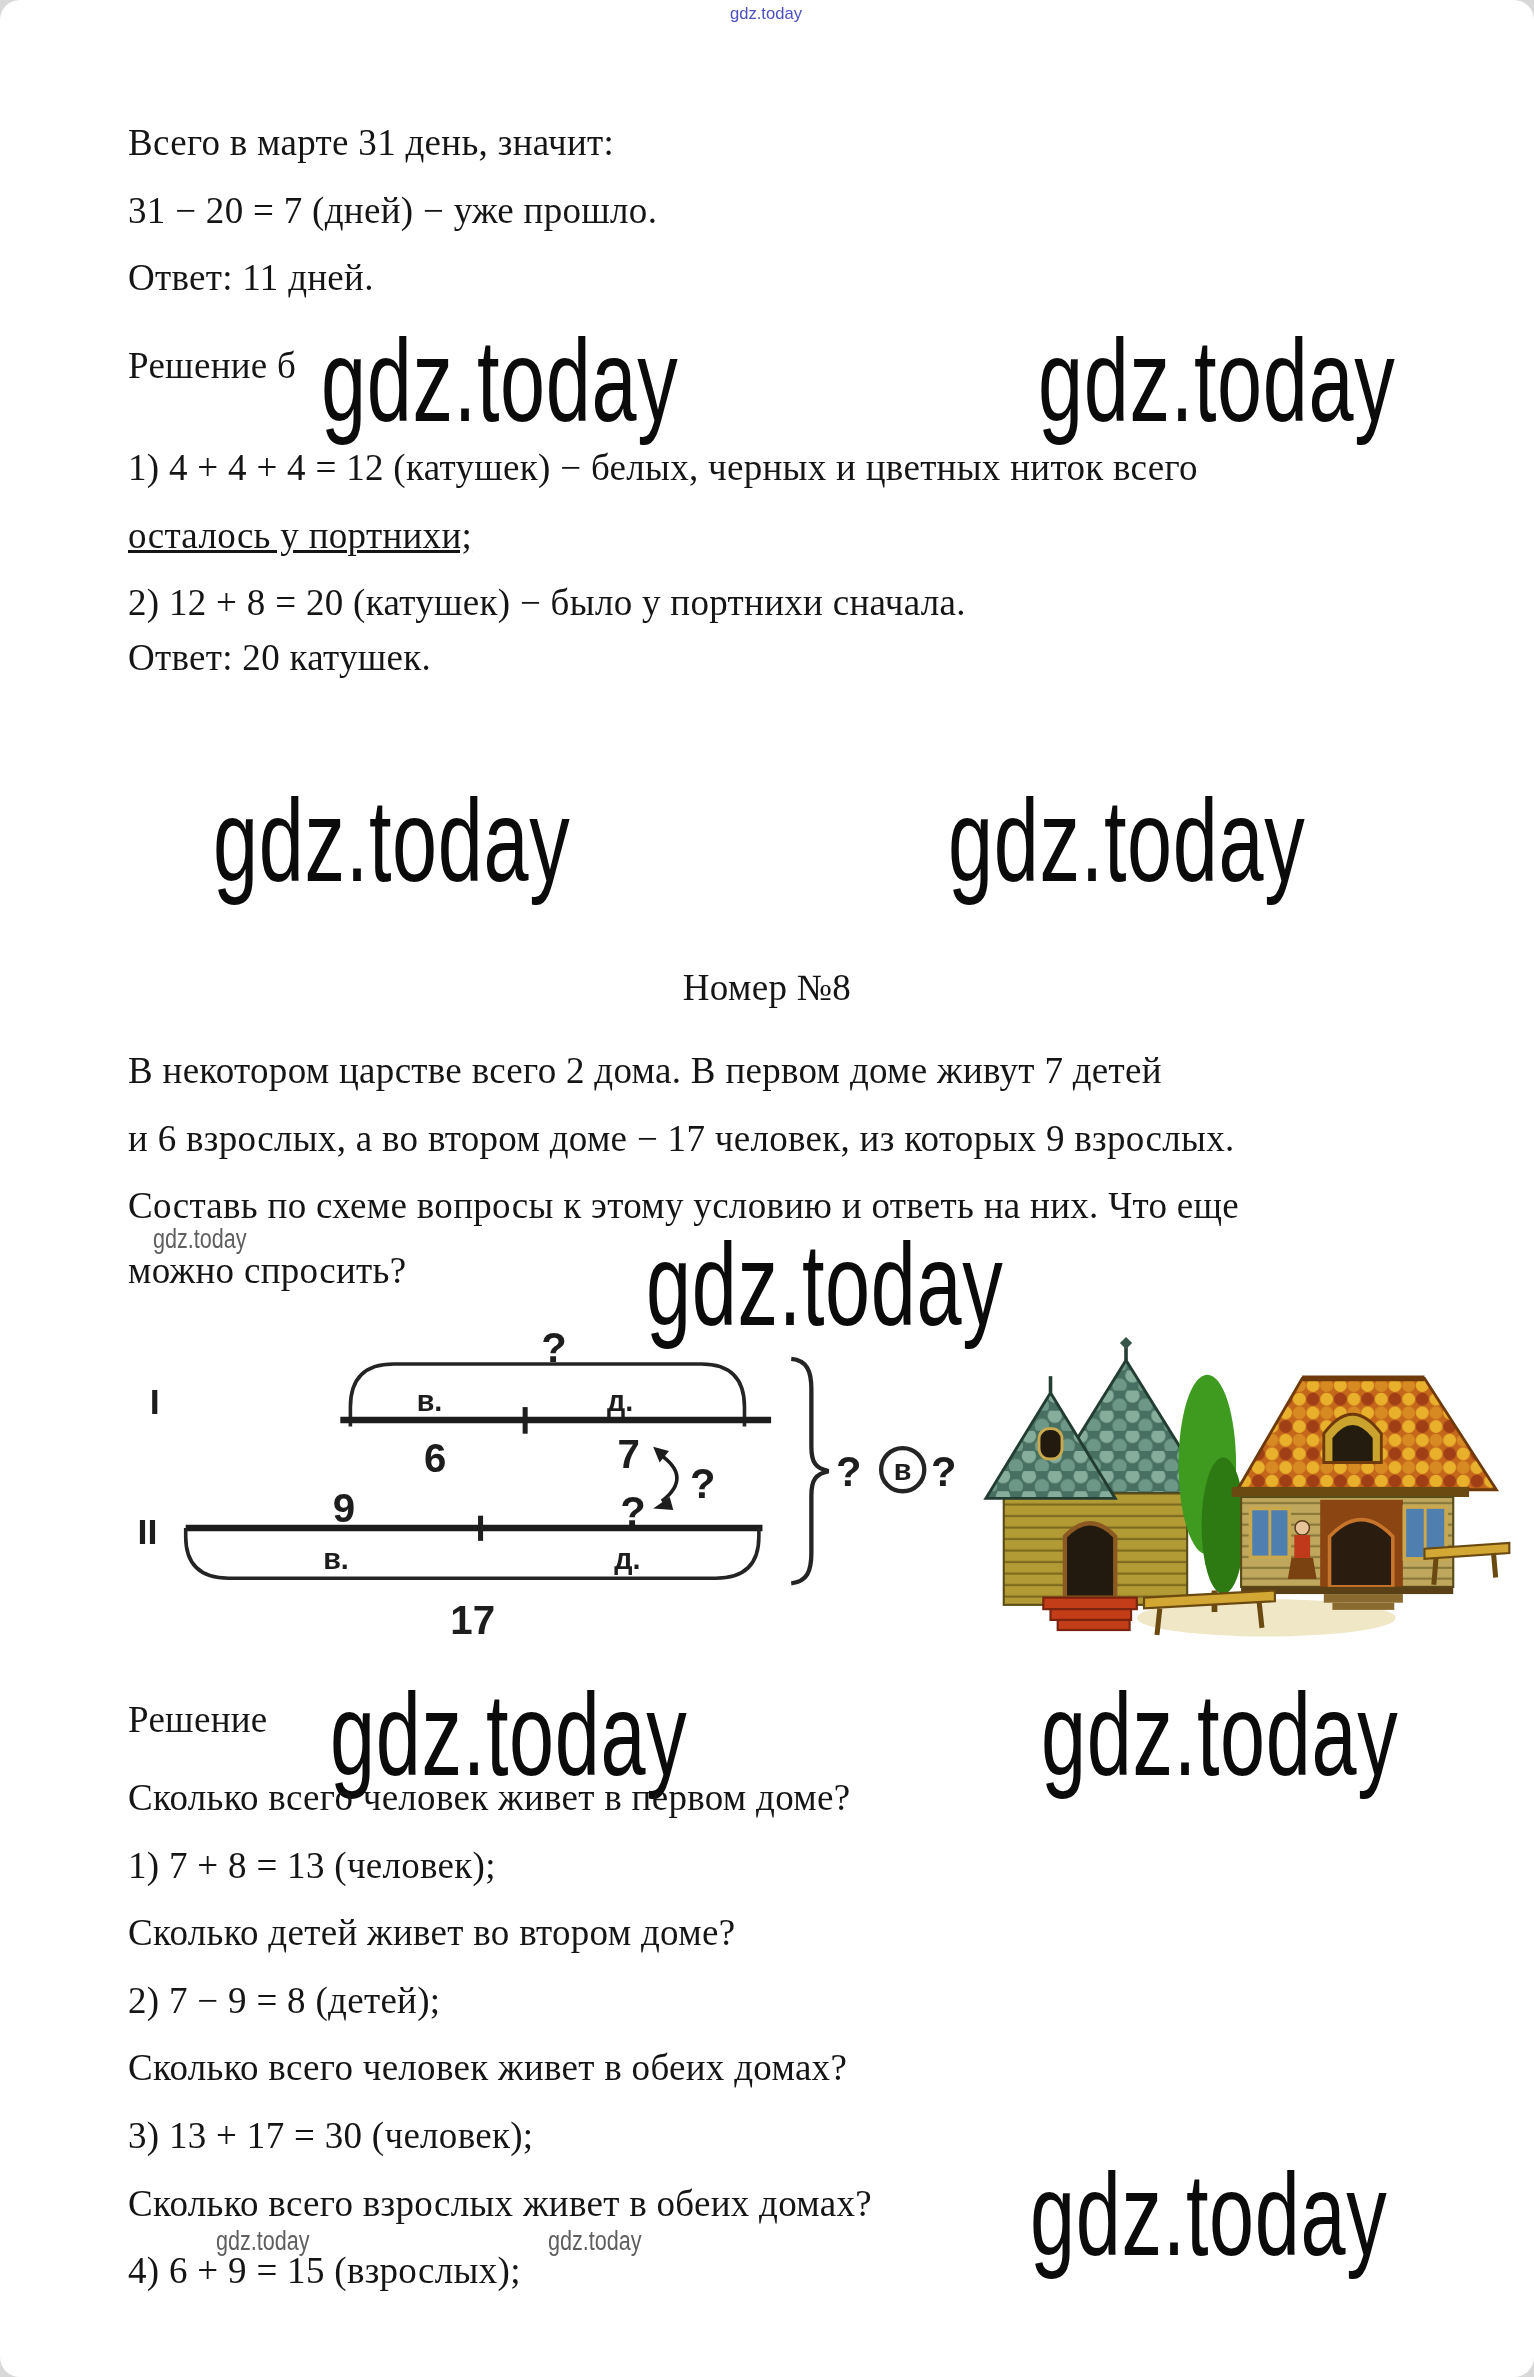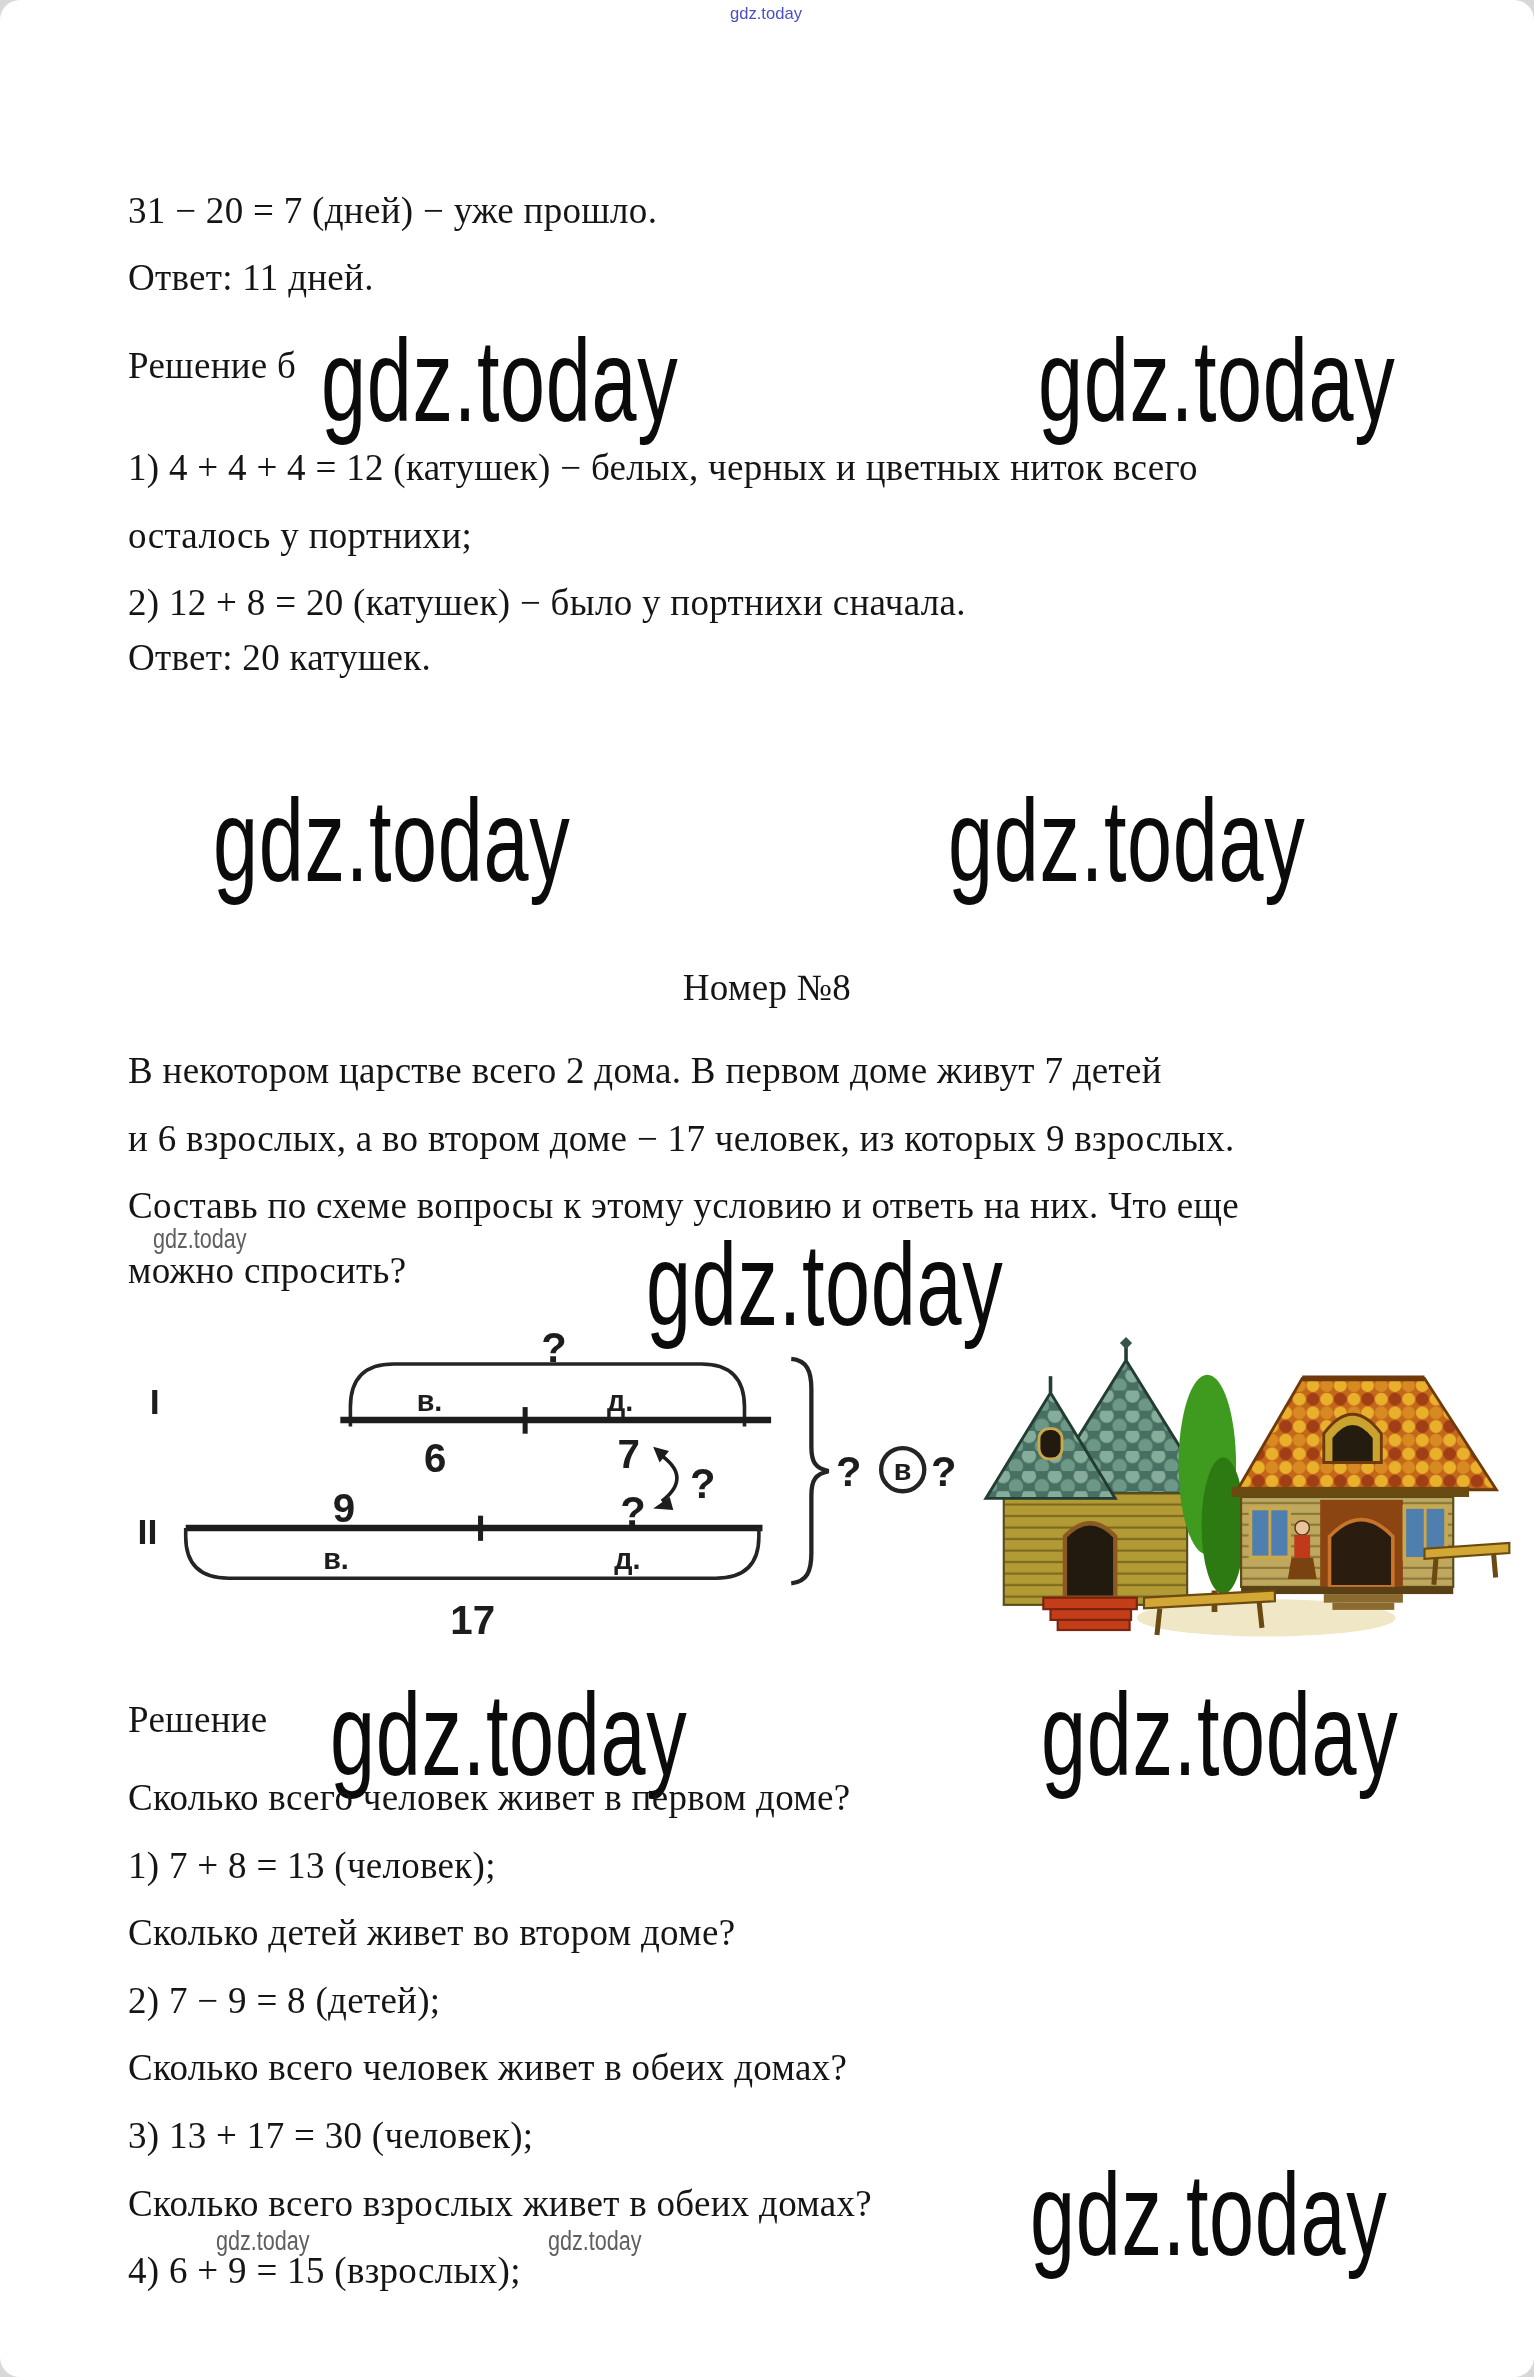--- a/index.html
+++ b/index.html
@@ -53,29 +53,30 @@
   .dg-num{font-size:56px;font-weight:600;}
   .dg-q{font-size:58px;font-weight:600;}
 </style>
 </head>
 <body>
 
 <div id="page">
 
   <div class="wm-top" style="left:730px;top:4.3px;">gdz.today</div>
 
+  <div class="line" style="left:128px;top:121px;">Всего в марте 31 день, значит:</div>
   <div class="line" style="left:128px;top:189px;">31 − 20 = 7 (дней) − уже прошло.</div>
   <div class="line" style="left:128px;top:256px;text-align:right;">Ответ: 11 дней.</div>
 
   <div class="line" style="left:128px;top:344px;">Решение б</div>
   <div class="wm-big" style="left:321px;top:314px;">gdz.today</div>
   <div class="wm-big" style="left:1038px;top:314px;">gdz.today</div>
 
   <div class="line" style="left:128px;top:446px;">1) 4 + 4 + 4 = 12 (катушек) − белых, черных и цветных ниток всего</div>
-  <div class="line" style="left:128px;top:514px;">осталось у портнихи;</div>
+  <div class="line" style="left:128px;top:514px;text-decoration:underline;">осталось у портнихи;</div>
   <div class="line" style="left:128px;top:581px;">2) 12 + 8 = 20 (катушек) − было у портнихи сначала.</div>
   <div class="line" style="left:128px;top:636px;">Ответ: 20 катушек.</div>
 
   <div class="wm-big" style="left:213px;top:774px;">gdz.today</div>
   <div class="wm-big" style="left:948px;top:774px;">gdz.today</div>
 
   <div class="line centered" style="top:966px;">Номер №8</div>
   <div class="line" style="left:128px;top:1049px;">В некотором царстве всего 2 дома. В первом доме живут 7 детей</div>
   <div class="line" style="left:128px;top:1117px;">и 6 взрослых, а во втором доме − 17 человек, из которых 9 взрослых.</div>
   <div class="line" style="left:128px;top:1184px;text-align:right;">Составь по схеме вопросы к этому условию и ответь на них. Что еще</div>

